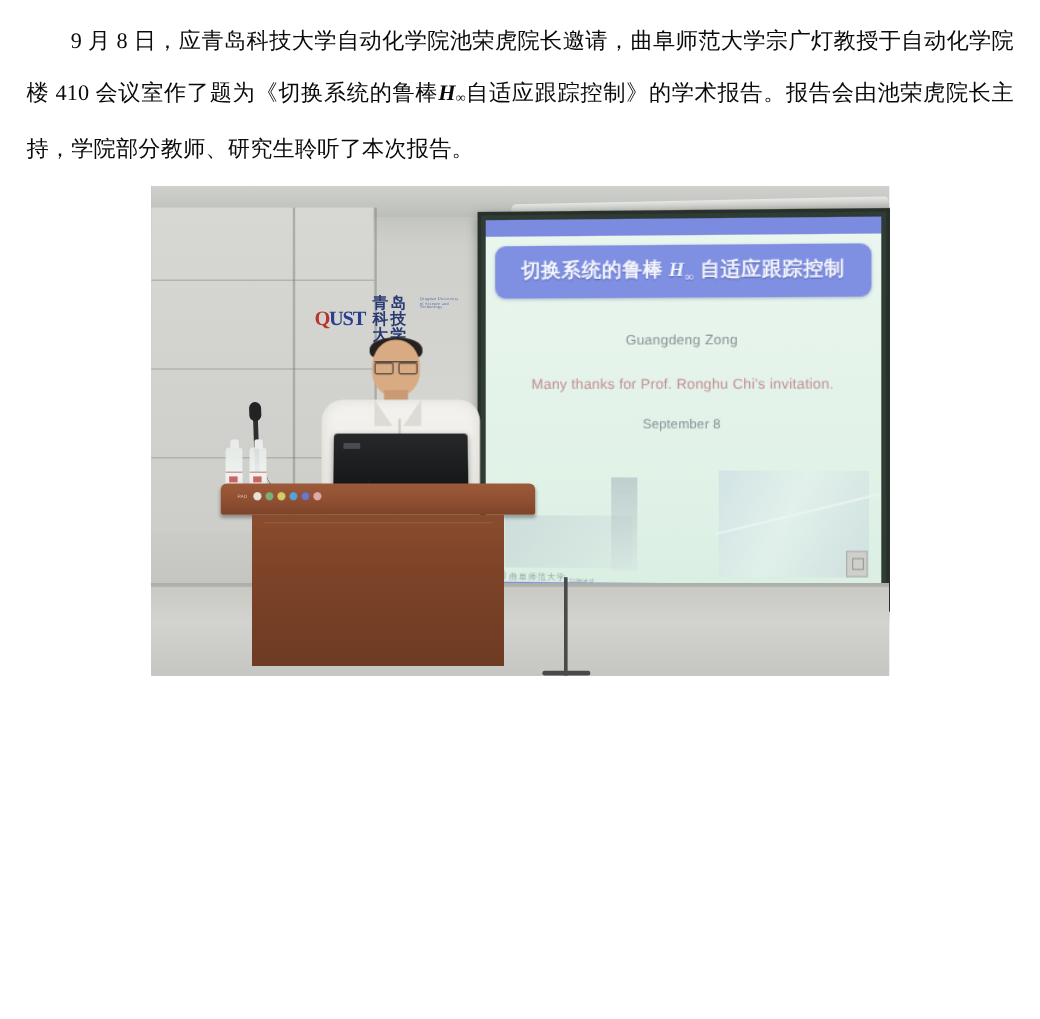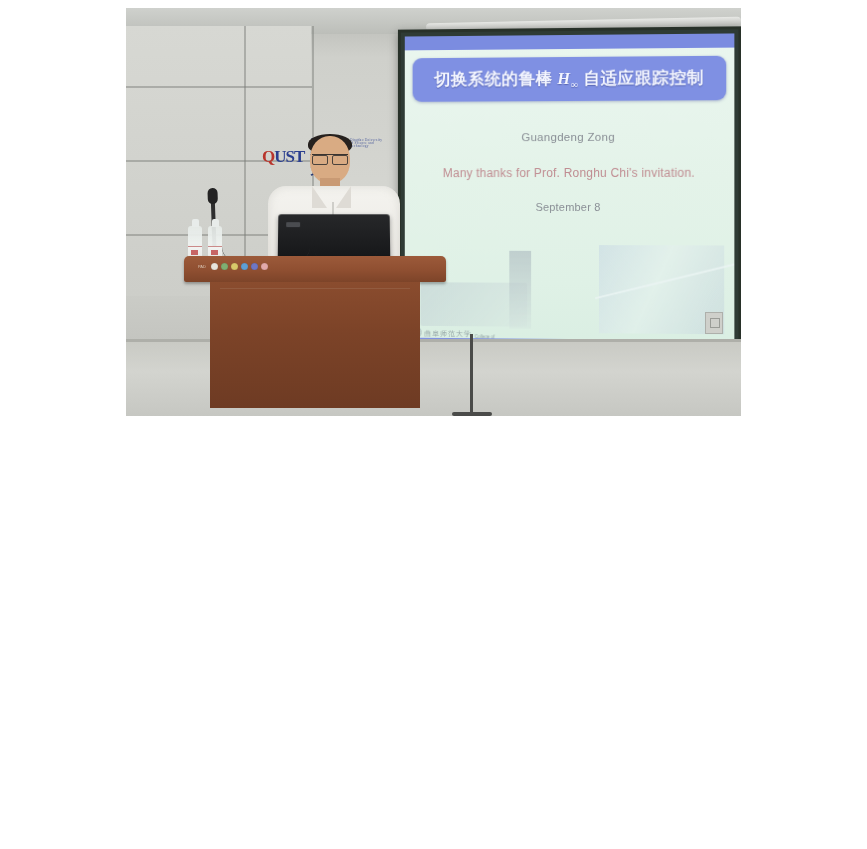--- a/index.html
+++ b/index.html
@@ -108,21 +108,20 @@
   }
 
   
   .qust-logo {
     position: absolute;
     left: 136px; top: 96px;
     width: 122px; height: 30px;
     display: flex;
     align-items: center;
     gap: 6px;
-    margin-top: 37px;
   }
   .qust-mark {
     font-family: "Liberation Serif", serif;
     font-weight: bold;
     font-size: 17px;
     letter-spacing: -1px;
     color: #b8352c;
     line-height: 1;
     position: relative;
   }
@@ -569,20 +568,21 @@
     left: 4px; top: 5px;
     width: 8px; height: 8px;
     border: 1px solid #9a9c97;
   }
 </style>
 </head>
 <body>
 
 <div class="page">
 
+  <p class="para indent p1"><span>9 月 8 日，应青岛科技大学自动化学院池荣虎院长邀请，曲阜师范大学宗广灯教授于自动化学院楼 410 会议室作了题为《切换系统的鲁棒</span><span class="hinf"><span>H</span><sub>∞</sub></span><span>自适应跟踪控制》的学术报告。报告会由池荣虎院长主持，学院部分教师、研究生聆听了本次报告。</span></p>
 
   <div class="photo-wrap">
     <div class="photo">
       <div class="wall"></div>
       <div class="ceiling"></div>
       <div class="ceiling-rail"></div>
       <div class="wall-left"></div>
 
       <div class="wall-seam" style="left:0; top:78px; width:186px;"></div>
       <div class="wall-seam" style="left:0; top:152px; width:186px;"></div>

